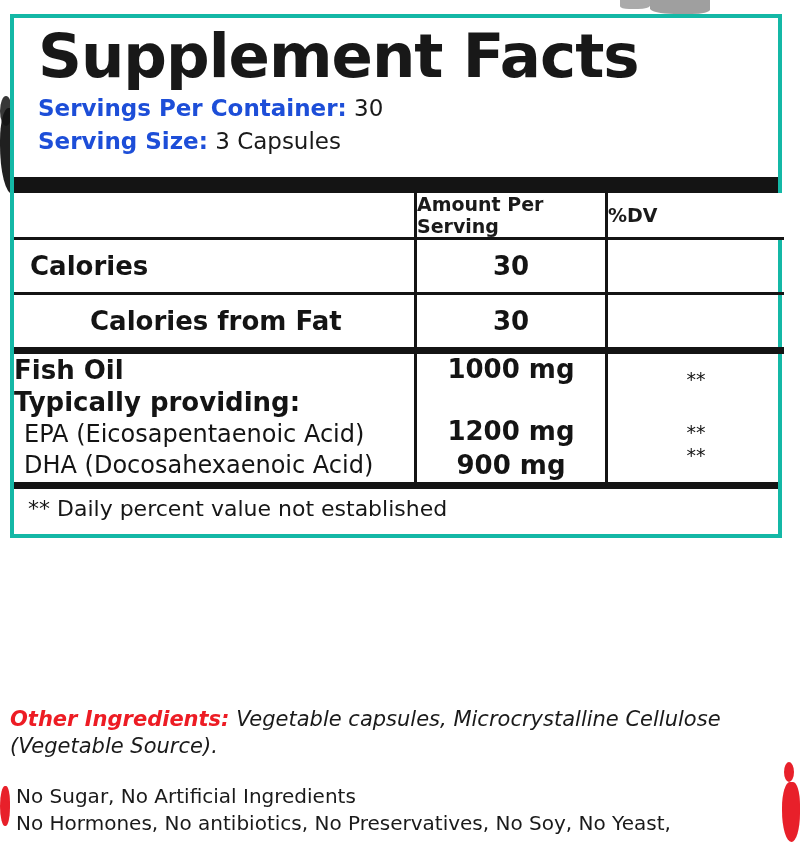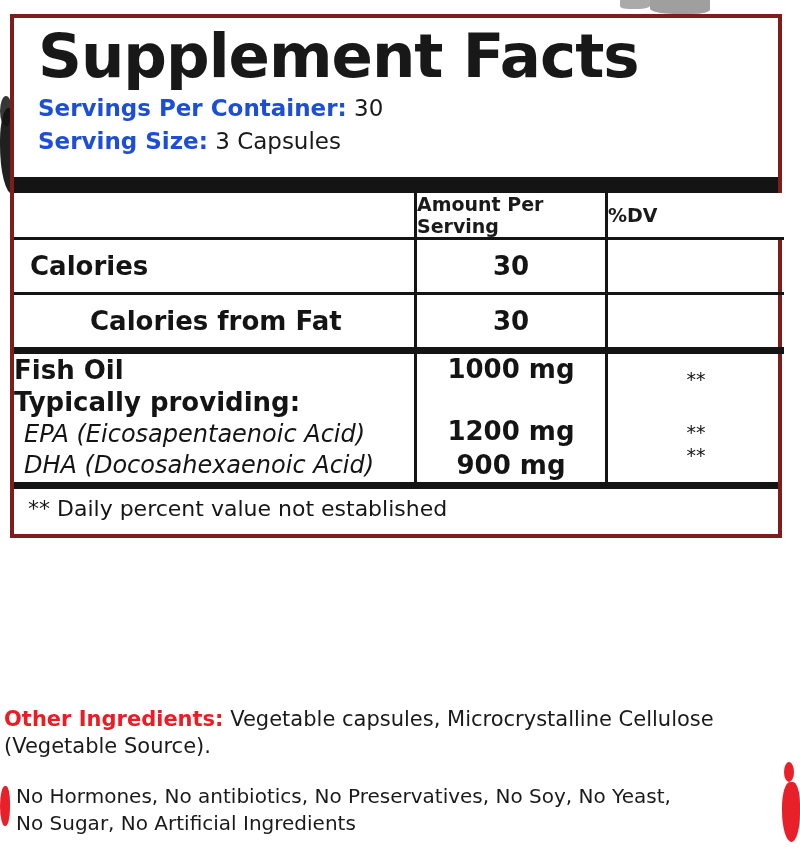--- a/index.html
+++ b/index.html
@@ -90,21 +90,21 @@
     background: #e8202a;
     border-radius: 50%;
   }
 
   
   .panel {
     position: absolute;
     left: 10px;
     top: 14px;
     width: 772px;
-    border: 4px solid #7f1d1d;
+    border: 4px solid #14b8a6;
     box-sizing: border-box;
     background: #ffffff;
   }
 
   .panel-head {
     padding: 6px 22px 10px 24px;
   }
 
   .title {
     font-family: "DejaVu Sans", sans-serif;
@@ -198,21 +198,20 @@
     font-weight: bold;
     color: #141414;
     line-height: 1.22;
   }
   .blend-l2 {
     font-size: 24px;
     font-weight: normal;
     color: #141414;
     line-height: 1.28;
     padding-left: 10px;
-    font-style: italic;
   }
   .blend .amt {
     text-align: center;
     font-size: 26px;
     font-weight: bold;
     color: #141414;
     line-height: 1.22;
   }
   .blend .amt .sub {
     font-size: 26px;
@@ -231,26 +230,27 @@
     padding: 6px 14px 10px 14px;
     font-size: 22px;
     color: #161616;
     line-height: 1.3;
   }
   .footnotes div { white-space: nowrap; }
 
   
   .other {
     position: absolute;
-    left: 4px;
+    left: 10px;
     top: 706px;
     width: 780px;
     font-size: 21px;
     color: #1a1a1a;
     line-height: 1.28;
+    font-style: italic;
   }
   .other-label {
     color: #ed1c24;
     font-weight: bold;
   }
   .claims {
     position: absolute;
     left: 16px;
     top: 783px;
     width: 760px;
@@ -338,17 +338,17 @@
       <div>** Daily percent value not established</div>
     </div>
   </div>
 
   <div class="other">
     <span class="other-label">Other Ingredients:</span>
     <span>Vegetable capsules, Microcrystalline Cellulose (Vegetable Source).</span>
   </div>
 
   <div class="claims">
+    <div>No Sugar, No Artificial Ingredients</div>
     <div>No Hormones, No antibiotics, No Preservatives, No Soy, No Yeast,</div>
-    <div>No Sugar, No Artificial Ingredients</div>
   </div>
 
 </div>
 
 </body></html>

